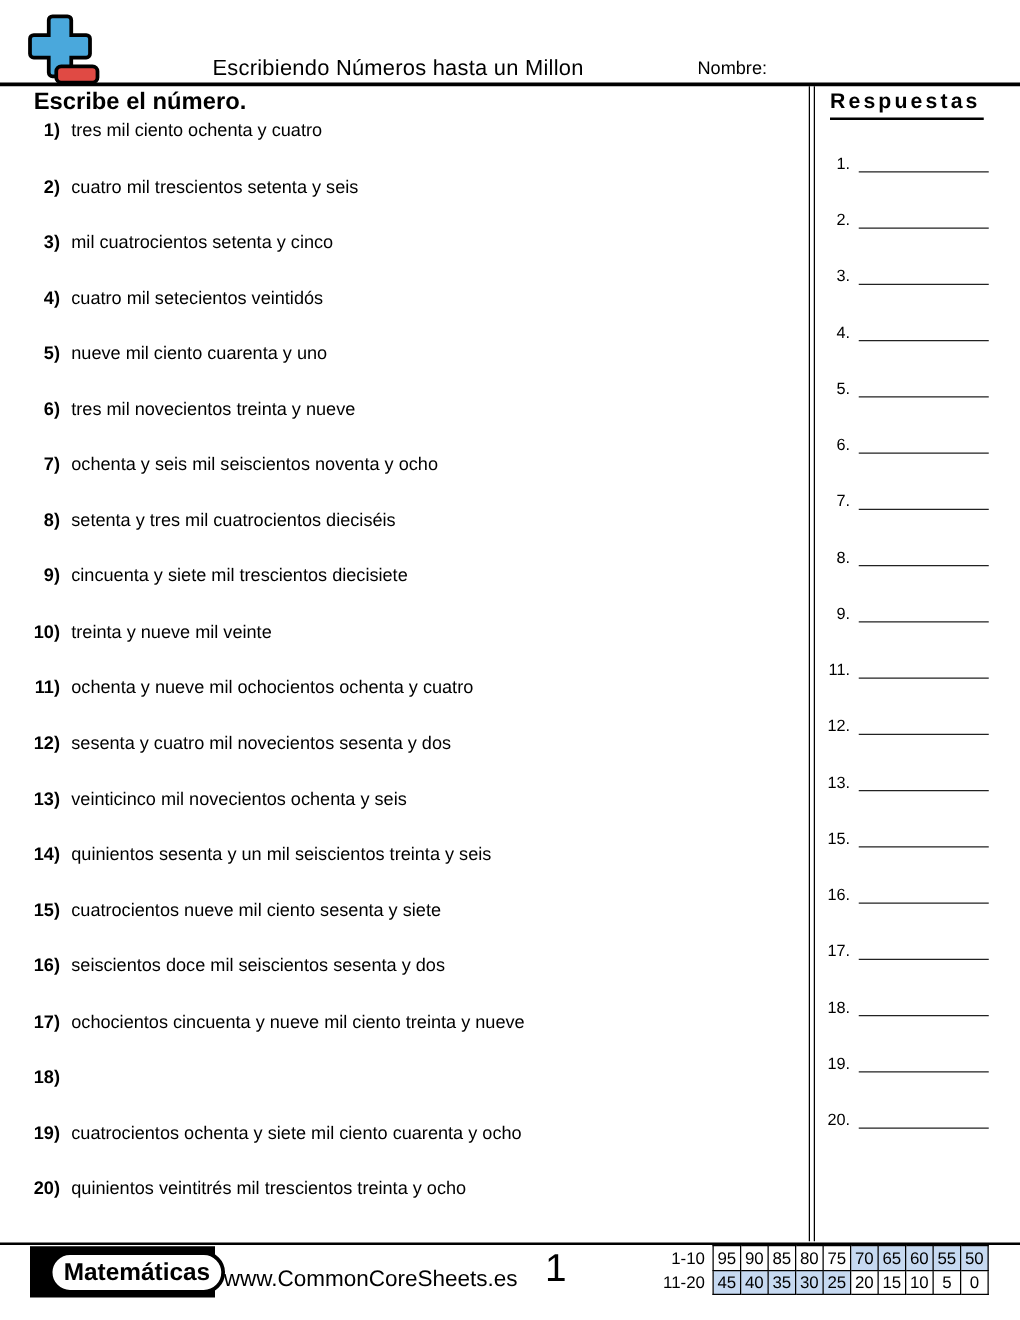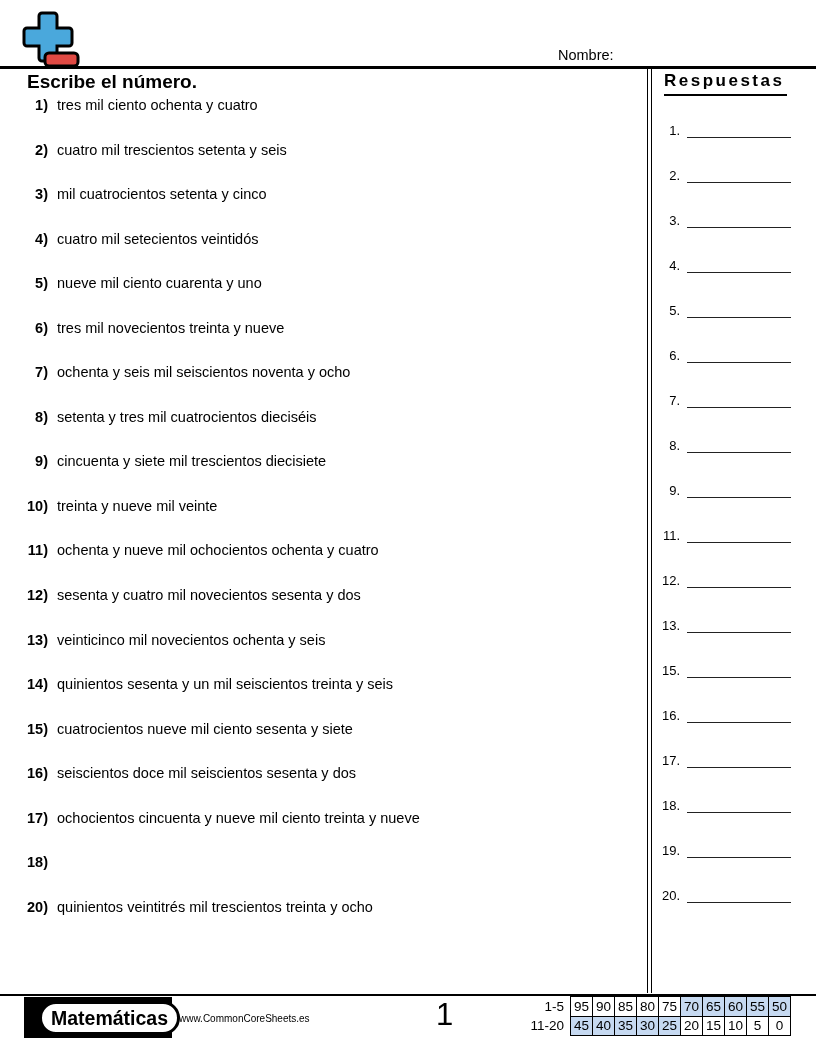--- a/index.html
+++ b/index.html
@@ -47,39 +47,40 @@
   .footer-rule { position: absolute; left: 0; top: 994px; width: 816px; height: 2px; background: #000; }
   .brand-badge {
     position: absolute; left: 24px; top: 997px; width: 148px; height: 41px;
     background: #000; display: flex; align-items: center;
   }
   .brand-pill {
     margin: 15px; background: #fff; border: 3px solid #000; border-radius: 19px;
     height: 34px; line-height: 28px; padding: 0 9px; font-size: 19.5px; font-weight: bold;
     white-space: nowrap;
   }
-  .site-url { position: absolute; left: 179px; top: 1013px; font-size: 10px; }
+  .site-url { position: absolute; left: 179px; top: 1013px; font-size: 18px; }
   .page-number { position: absolute; left: 436px; top: 997px; font-size: 31px; }
   .grade-table { position: absolute; right: 25px; top: 996px; border-collapse: collapse; }
   .grade-table td { height: 19.5px; font-size: 13.5px; }
   .gt-label { border: none; padding-right: 6px; text-align: right; font-size: 13px; white-space: nowrap; }
   .gt-cell { border: 1.5px solid #000; width: 22px; text-align: center; padding: 0 1px; background: #fff; }
   .gt-cell.shaded { background: var(--shade, #c6d9f1); }
 </style>
 </head>
 <body>
 
 <div class="page">
 
   <div class="logo">
     <svg width="60" height="58" viewBox="0 0 60 58">
       <path d="M22,2 h12 a3,3 0 0 1 3,3 v12 h12 a3,3 0 0 1 3,3 v12 a3,3 0 0 1 -3,3 h-12 v12 a3,3 0 0 1 -3,3 h-12 a3,3 0 0 1 -3,-3 v-12 h-12 a3,3 0 0 1 -3,-3 v-12 a3,3 0 0 1 3,-3 h12 v-12 a3,3 0 0 1 3,-3 z" fill="var(--plus,#4AA8DC)" stroke="var(--outline,#000)" stroke-width="3"></path>
       <rect x="25" y="42" width="33" height="13" rx="4" fill="var(--minus,#E04A44)" stroke="var(--outline,#000)" stroke-width="3"></rect>
     </svg>
   </div>
+  <div class="worksheet-title">Escribiendo Números hasta un Millon</div>
   <div class="name-label">Nombre:</div>
   <div class="header-rule"></div>
   <div class="instruction">Escribe el número.</div>
 
   <ol class="problems">
   <li class="problem">
     <span class="problem-number">1)</span>
     <span class="problem-text">tres mil ciento ochenta y cuatro</span>
   </li>
 
@@ -160,20 +161,24 @@
 
   <li class="problem">
     <span class="problem-number">17)</span>
     <span class="problem-text">ochocientos cincuenta y nueve mil ciento treinta y nueve</span>
   </li>
 
   <li class="problem">
     <span class="problem-number">18)</span>
   </li>
 
+  <li class="problem">
+    <span class="problem-number">19)</span>
+    <span class="problem-text">cuatrocientos ochenta y siete mil ciento cuarenta y ocho</span>
+  </li>
 
   <li class="problem">
     <span class="problem-number">20)</span>
     <span class="problem-text">quinientos veintitrés mil trescientos treinta y ocho</span>
   </li>
 </ol>
 
   <div class="col-divider"></div>
   <div class="answers-title">Respuestas</div>
   <ol class="answers">
@@ -308,21 +313,21 @@
 
   <div class="footer-rule"></div>
   <div class="brand-badge">
     <div class="brand-pill">Matemáticas</div>
   </div>
   <div class="site-url">www.CommonCoreSheets.es</div>
   <div class="page-number">1</div>
   <table class="grade-table">
     <tbody>
         <tr>
-          <td class="gt-label">1-5</td>
+          <td class="gt-label">1-10</td>
           <td class="gt-cell">95</td>
           <td class="gt-cell">90</td>
           <td class="gt-cell">85</td>
           <td class="gt-cell">80</td>
           <td class="gt-cell">75</td>
           <td class="gt-cell shaded">70</td>
           <td class="gt-cell shaded">65</td>
           <td class="gt-cell shaded">60</td>
           <td class="gt-cell shaded">55</td>
           <td class="gt-cell shaded">50</td>

